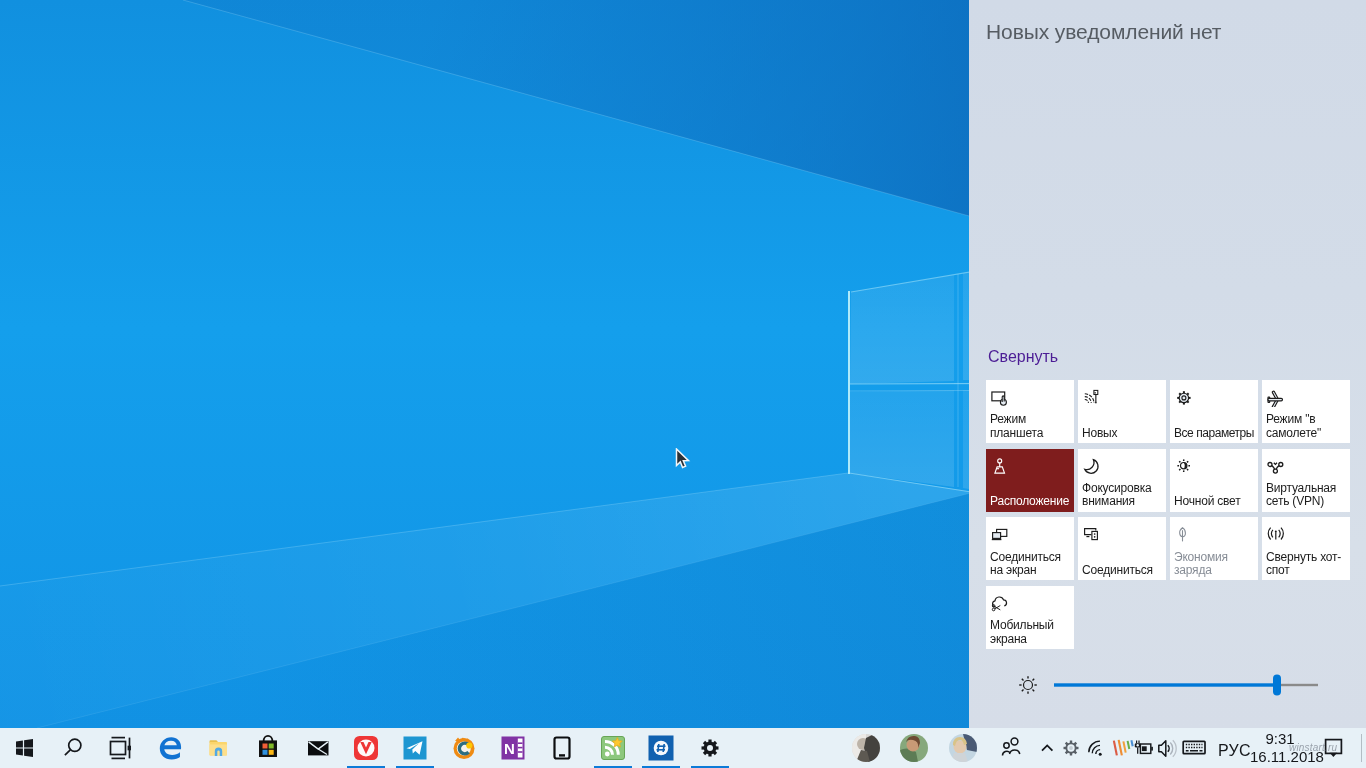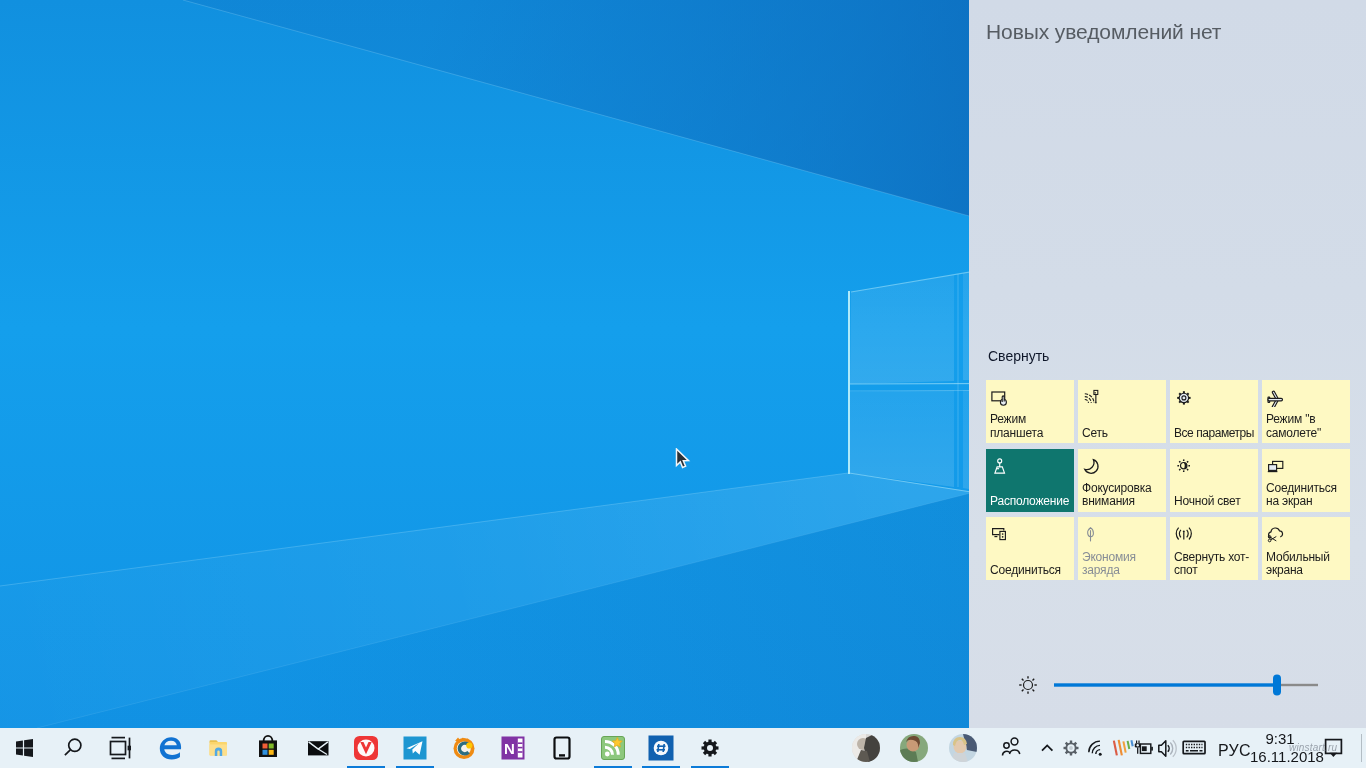--- a/index.html
+++ b/index.html
@@ -4,27 +4,27 @@
 <style>
   * { margin:0; padding:0; box-sizing:border-box; }
   html,body { width:1366px; height:768px; overflow:hidden; }
   body { font-family:"Liberation Sans", sans-serif; }
   #screen { position:relative; width:1366px; height:768px; overflow:hidden; background:#149ae6; }
   #wall { position:absolute; left:0; top:0; }
   
   #panel { position:absolute; left:969px; top:0; width:397px; height:728px;
     background:linear-gradient(180deg,#d1dae7 0%,#d3dce8 40%,#d7dfe9 75%,#d6dde8 100%); }
   #acheader { position:absolute; left:986px; top:20px; font-size:21px; color:#565c63; letter-spacing:-0.1px; }
-  #collapse { position:absolute; left:988px; top:348px; font-size:14px; color:#0f172a; }
+  #collapse { position:absolute; left:988px; top:348px; font-size:16px; color:#4c1d95; }
   #grid { position:absolute; left:986px; top:380px; display:grid;
     grid-template-columns:repeat(4,88px); grid-auto-rows:63px; column-gap:4px; row-gap:5.67px; }
-  .tile { background:#fef9c3; position:relative; color:#1c1c1c; }
+  .tile { background:#ffffff; position:relative; color:#1c1c1c; }
   .tile .lbl { position:absolute; left:4px; right:3px; bottom:3px; font-size:12px; line-height:13.4px; letter-spacing:-0.2px; }
   .tile svg { position:absolute; left:5px; top:9px; }
-  .tile.active { background:#0f766e; color:#fff; }
+  .tile.active { background:#7f1d1d; color:#fff; }
   .tile.dis { color:#878d96; }
   #slider { position:absolute; left:986px; top:660px; width:364px; height:50px; }
   
   #taskbar { position:absolute; left:0; top:728px; width:1366px; height:40px; background:#e7f1f7; }
   #clock { position:absolute; left:1250px; top:729px; width:60px; height:38px; font-size:15px; color:#14161a; text-align:center; line-height:18px; padding-top:1px;}
   #wm { position:absolute; left:1289px; top:742px; font-size:10px; color:rgba(112,120,132,0.66); letter-spacing:0.2px;font-style:italic; }
   #lang { position:absolute; left:1218px; top:742px; font-size:16px; color:#16181c; letter-spacing:0.3px; }
   #sep { position:absolute; left:1360.5px; top:734px; width:1px; height:28px; background:#b3bdc4; }
 </style>
 </head>
@@ -97,21 +97,21 @@
       <g fill="none" stroke="#1c1c1c" stroke-width="1.1">
         <path d="M1.8 10.4 A3.6 3.6 0 0 1 5.4 14" stroke-dasharray="3 1.1" stroke-width="1.05"></path>
         <path d="M1.8 7.6 A6.4 6.4 0 0 1 8.2 14" stroke-dasharray="3.2 1.2" stroke-width="1.05"></path>
         <path d="M1.8 4.8 A9.2 9.2 0 0 1 11 14" stroke-dasharray="3.4 1.2" stroke-width="1.05"></path>
         <rect x="10.9" y="1.4" width="3.9" height="4.1" stroke-width="1.05"></rect>
         <line x1="12.85" y1="5.5" x2="12.85" y2="13.4" stroke-width="1.15"></line>
       </g>
       <rect x="12.15" y="12.9" width="1.4" height="1.4" fill="#1c1c1c"></rect>
       <rect x="11.5" y="3.2" width="1.3" height="1.3" fill="#1c1c1c"></rect>
     </svg>
-        <div class="lbl">Сеть</div>
+        <div class="lbl">Новых</div>
       </div>
     <div class="tile">
         <svg width="18" height="18" viewBox="0 0 18 18">
       <g stroke="#1c1c1c" stroke-width="2">
         <line x1="8.9" y1="2.2" x2="8.9" y2="4.6"></line>
             <line x1="8.9" y1="13.2" x2="8.9" y2="15.6"></line>
         <line x1="2.2" y1="8.9" x2="4.6" y2="8.9"></line>
             <line x1="13.2" y1="8.9" x2="15.6" y2="8.9"></line>
         <line x1="4.2" y1="4.2" x2="6" y2="6"></line>
             <line x1="11.8" y1="11.8" x2="13.6" y2="13.6"></line>
@@ -160,20 +160,33 @@
             <line x1="13.4" y1="7.7" x2="15" y2="7.7"></line>
         <line x1="4.2" y1="3.2" x2="5.4" y2="4.4"></line>
             <line x1="12" y1="11" x2="13.2" y2="12.2"></line>
         <line x1="13.2" y1="3.2" x2="12" y2="4.4"></line>
             <line x1="5.4" y1="11" x2="4.2" y2="12.2"></line>
       </g>
       <circle cx="8.7" cy="7.7" r="3.2" fill="none" stroke="#1c1c1c" stroke-width="1.2"></circle>
       <path d="M8.7 4.5 a3.2 3.2 0 0 1 0 6.4 c1.4-1.4 1.4-5 0-6.4 z" fill="#1c1c1c"></path>
     </svg>
         <div class="lbl">Ночной свет</div>
+      </div>
+    <div class="tile">
+        <svg width="18" height="18" viewBox="0 0 18 18">
+      <g fill="none" stroke="#1c1c1c" stroke-width="1.3">
+        <circle cx="3" cy="6.5" r="2"></circle>
+            <circle cx="13.8" cy="6.5" r="2"></circle>
+            <circle cx="8.4" cy="13.1" r="2"></circle>
+        <path d="M4.8 7.6 C6.3 8.6 7.1 9.8 7.7 11.2"></path>
+        <path d="M12 7.6 C10.5 8.6 9.7 9.8 9.1 11.2"></path>
+        <path d="M6.8 4.8 L8.4 6.4 L10 4.8"></path>
+      </g>
+    </svg>
+        <div class="lbl">Виртуальная сеть (VPN)</div>
       </div>
     <div class="tile">
         <svg width="18" height="18" viewBox="0 0 18 18">
       <g fill="none" stroke="#1c1c1c" stroke-width="1.15">
         <rect x="5.6" y="3.4" width="10.2" height="7"></rect>
         <rect x="1.6" y="6.6" width="8" height="5.8" fill="#e4ebf2"></rect>
         <line x1="0.8" y1="13.6" x2="10.4" y2="13.6"></line>
       </g>
     </svg>
         <div class="lbl">Соединиться на экран</div>

